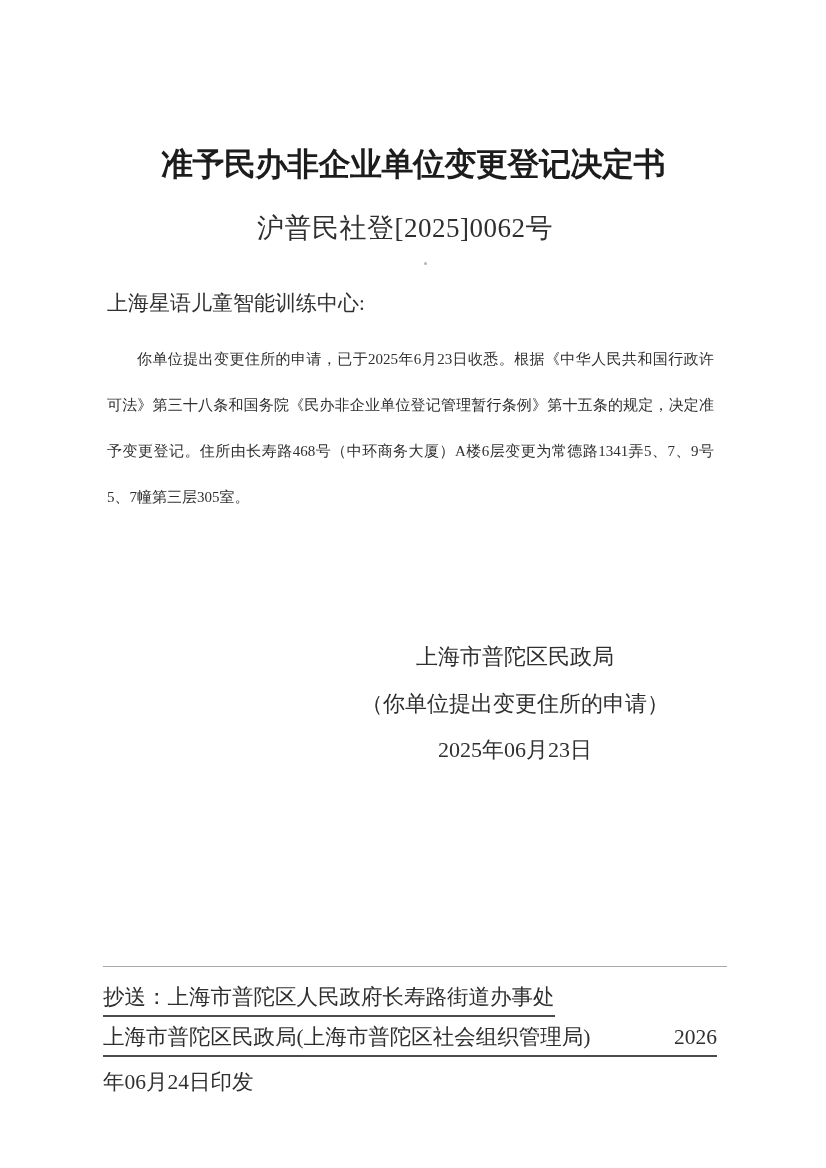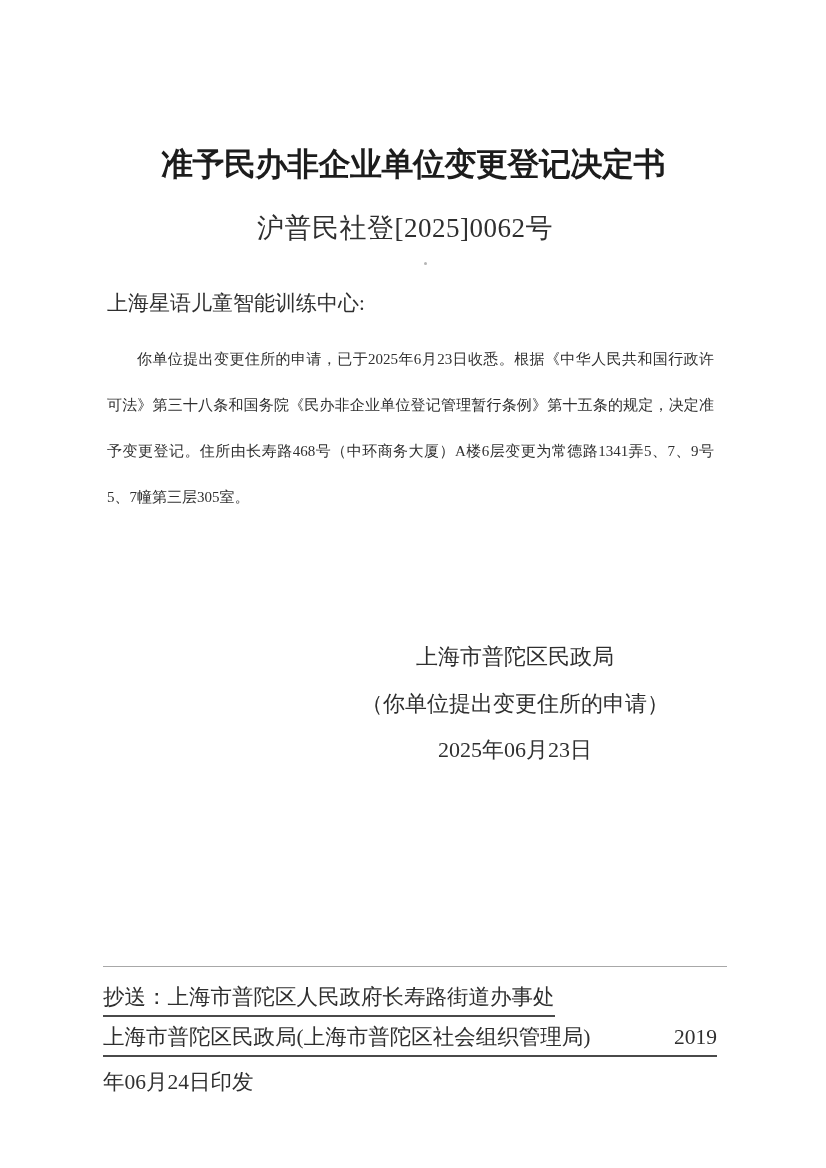--- a/index.html
+++ b/index.html
@@ -109,20 +109,20 @@
     <div>（你单位提出变更住所的申请）</div>
     <div>2025年06月23日</div>
   </div>
 
   <div class="footer-rule"></div>
 
   <div class="footer-line footer-cc">抄送：上海市普陀区人民政府长寿路街道办事处</div>
 
   <div class="footer-line footer-issuer">
     <span>上海市普陀区民政局(上海市普陀区社会组织管理局)</span>
-    <span>2019</span>
+    <span>2026</span>
   </div>
 
   <div class="footer-line footer-printdate">年06月24日印发</div>
 
   <div class="bottom-artifact"></div>
 
 </div>
 
 </body></html>

